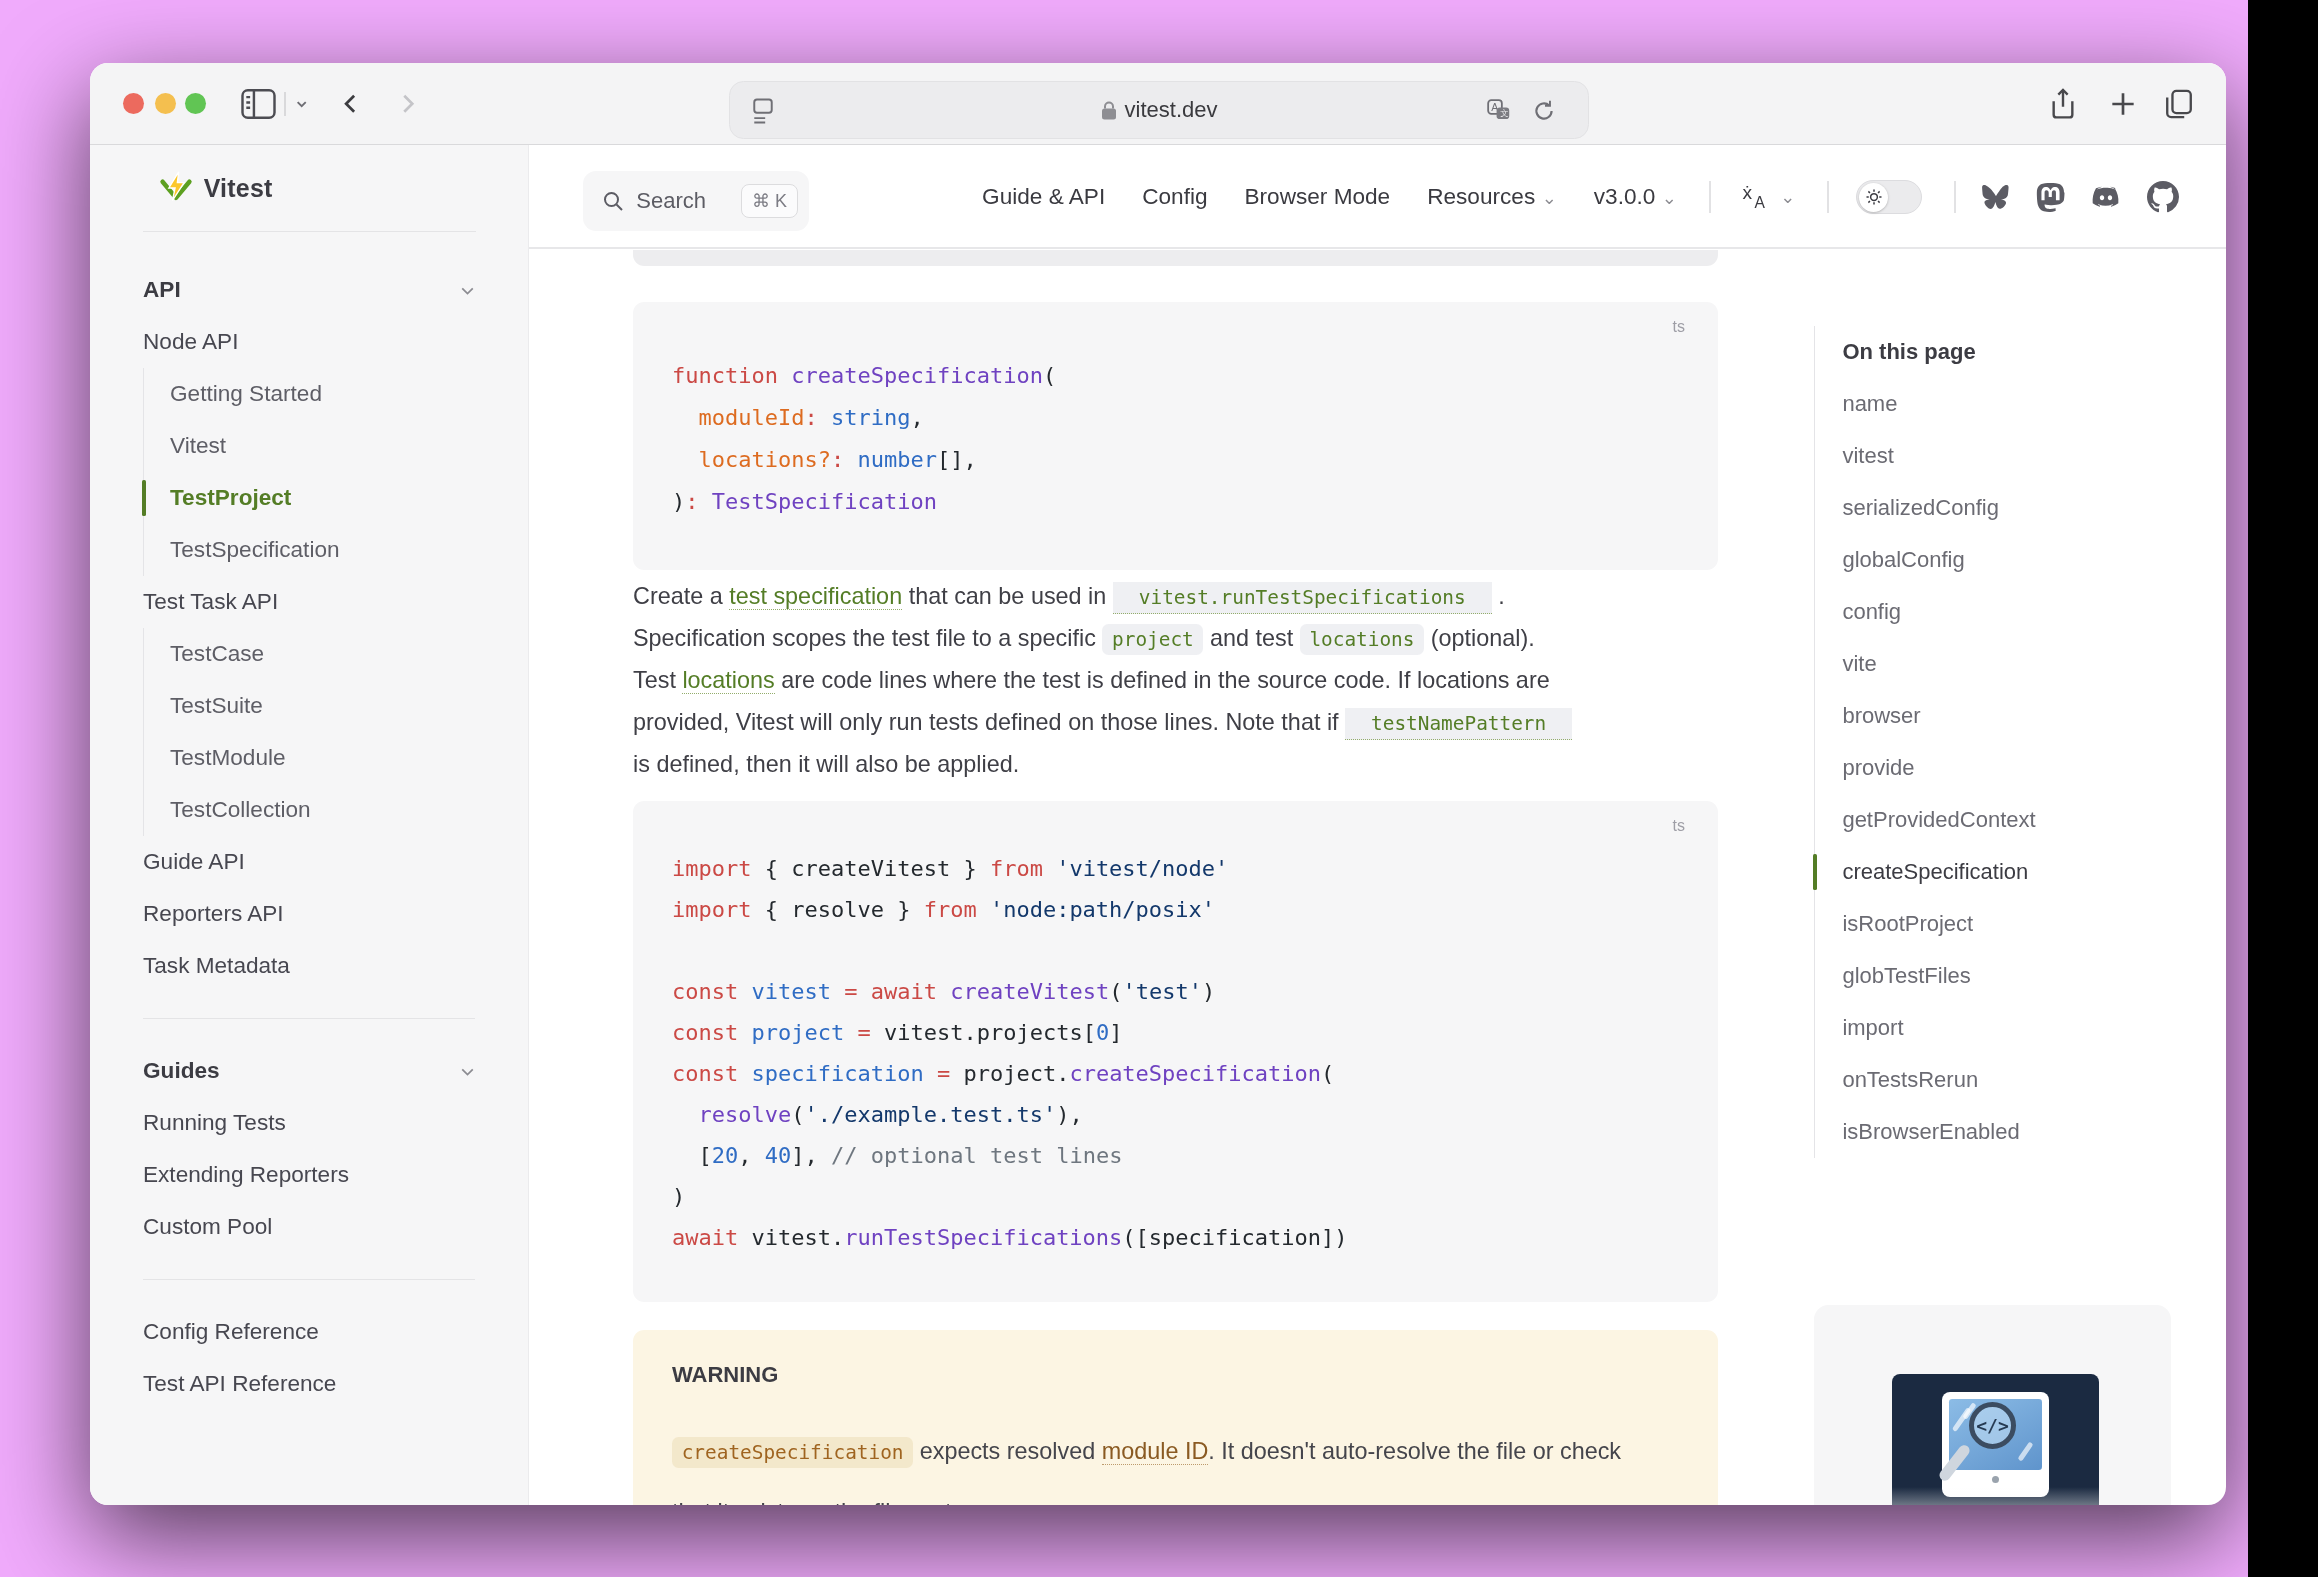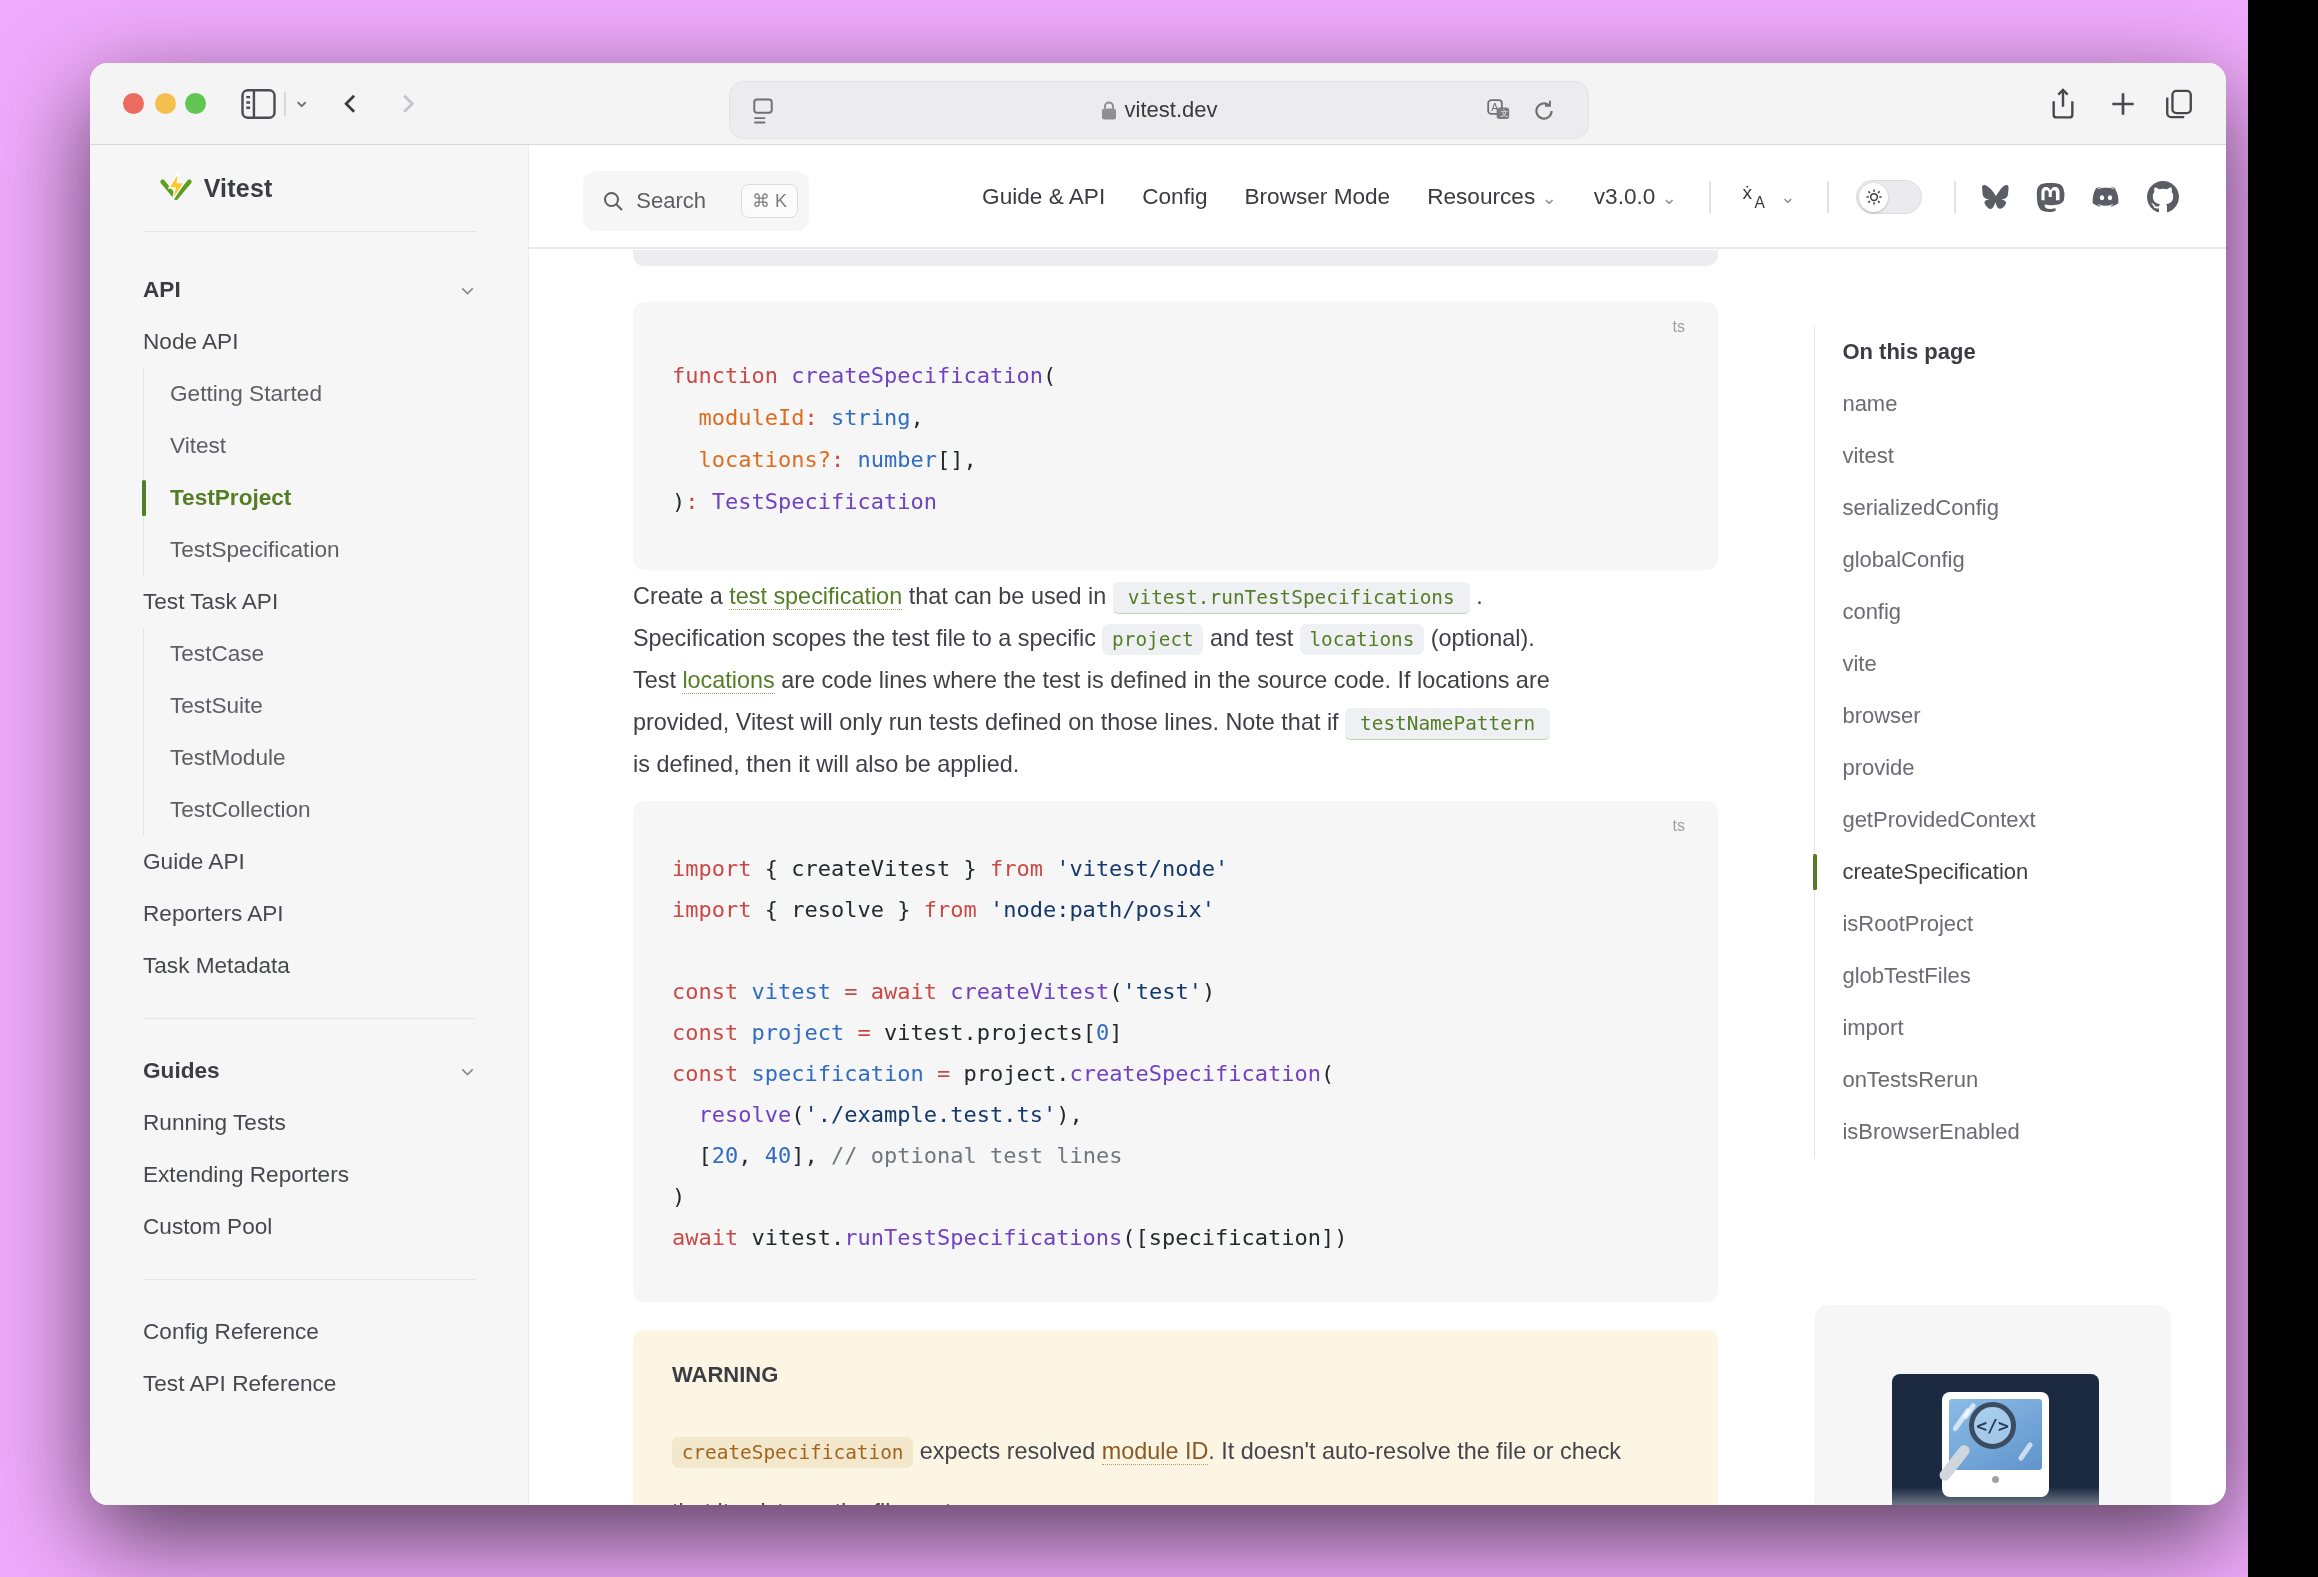--- a/index.html
+++ b/index.html
@@ -75,21 +75,21 @@
   #code2{top:738px;height:501px;} #code2 .codelines{padding:47px 0 0 39px;line-height:41px;}
   .tk-k{color:#cb4945;} .tk-f{color:#6f42c1;} .tk-o{color:#dd6b20;} .tk-t{color:#2f6cc4;}
   .tk-c{color:#2f6cc4;} .tk-n{color:#2f6cc4;} .tk-s{color:#13386b;} .tk-m{color:#6e767f;} .tk-p{color:#24292e;}
 
   .para{position:absolute;left:543px;top:512px;width:1114px;font-size:23.4px;color:#3f3f46;}
   .para .pline{height:42px;line-height:42px;white-space:pre;}
   .seg-a{color:#547d26;font-weight:500;border-bottom:1.6px dotted #93ad6b;cursor:pointer;}
   .seg-code{font-family:"DejaVu Sans Mono",monospace;font-size:19.4px;color:#547d26;
             background:rgba(142,150,170,.14);border-radius:6.5px;padding:4px 9.7px;}
   .seg-codelink{font-family:"DejaVu Sans Mono",monospace;font-size:19.4px;color:#547d26;
-            background:rgba(142,150,170,.14);border-radius:6px;padding:4px 15px;
+            background:rgba(142,150,170,.14);border-radius:0;padding:4px 26px;
             border-bottom:1.6px dotted #93ad6b;cursor:pointer;}
 
   .warning{position:absolute;left:543px;top:1267px;width:1085px;height:242px;background:#fcf5e3;
            border-radius:11.3px;}
   .w-title{position:absolute;left:39px;top:32px;font-size:22px;font-weight:700;color:#3c3c43;}
   .w-line{position:absolute;left:39px;height:47px;line-height:47px;font-size:23.4px;color:#45454c;white-space:pre;}
   .w-line1{top:98px;} .w-line2{top:159px;}
   .seg-cw{font-family:"DejaVu Sans Mono",monospace;font-size:19.4px;color:#9f6420;background:#f3e8cb;
           border-radius:6.5px;padding:4px 9.7px;}
   .seg-aw{color:#8a5a22;font-weight:500;border-bottom:1.6px dotted #bd9a6b;cursor:pointer;}

